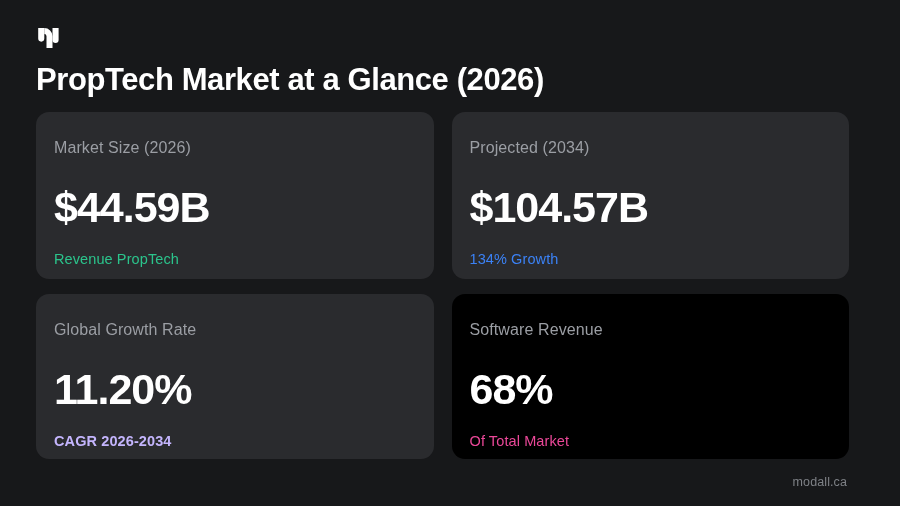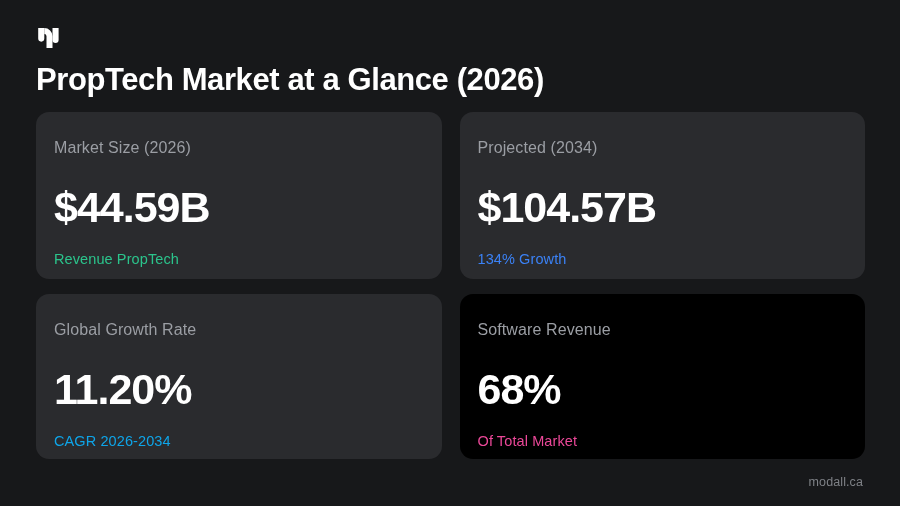--- a/index.html
+++ b/index.html
@@ -12,21 +12,21 @@
     background: #17181a;
     font-family: "Liberation Sans", sans-serif;
     overflow: hidden;
     position: relative;
     -webkit-font-smoothing: antialiased;
   }
 
   .page {
     position: absolute;
     inset: 0;
-    padding: 20px 35px 0 36px;
+    padding: 20px 51px 0 36px;
     box-sizing: border-box;
     display: flex;
     flex-direction: column;
   }
 
   
   .logo-row {
     height: 40px;
     display: flex;
     align-items: center;
@@ -135,21 +135,21 @@
 
     <div class="stat-card" style="background: rgb(42, 43, 46);">
       <div class="card-label">Projected (2034)</div>
       <div class="card-value">$104.57B</div>
       <div class="card-sub" style="color: rgb(59, 130, 246);">134% Growth</div>
     </div>
 
     <div class="stat-card" style="background: rgb(42, 43, 46);">
       <div class="card-label">Global Growth Rate</div>
       <div class="card-value">11.20%</div>
-      <div class="card-sub" style="color: #0ea5e9;">CAGR 2026-2034</div>
+      <div class="card-sub" style="color: #c4b5fd; font-weight: bold;">CAGR 2026-2034</div>
     </div>
 
     <div class="stat-card" style="background: #000000;">
       <div class="card-label">Software Revenue</div>
       <div class="card-value">68%</div>
       <div class="card-sub" style="color: rgb(236, 72, 153);">Of Total Market</div>
     </div>
 
   </div>
 

